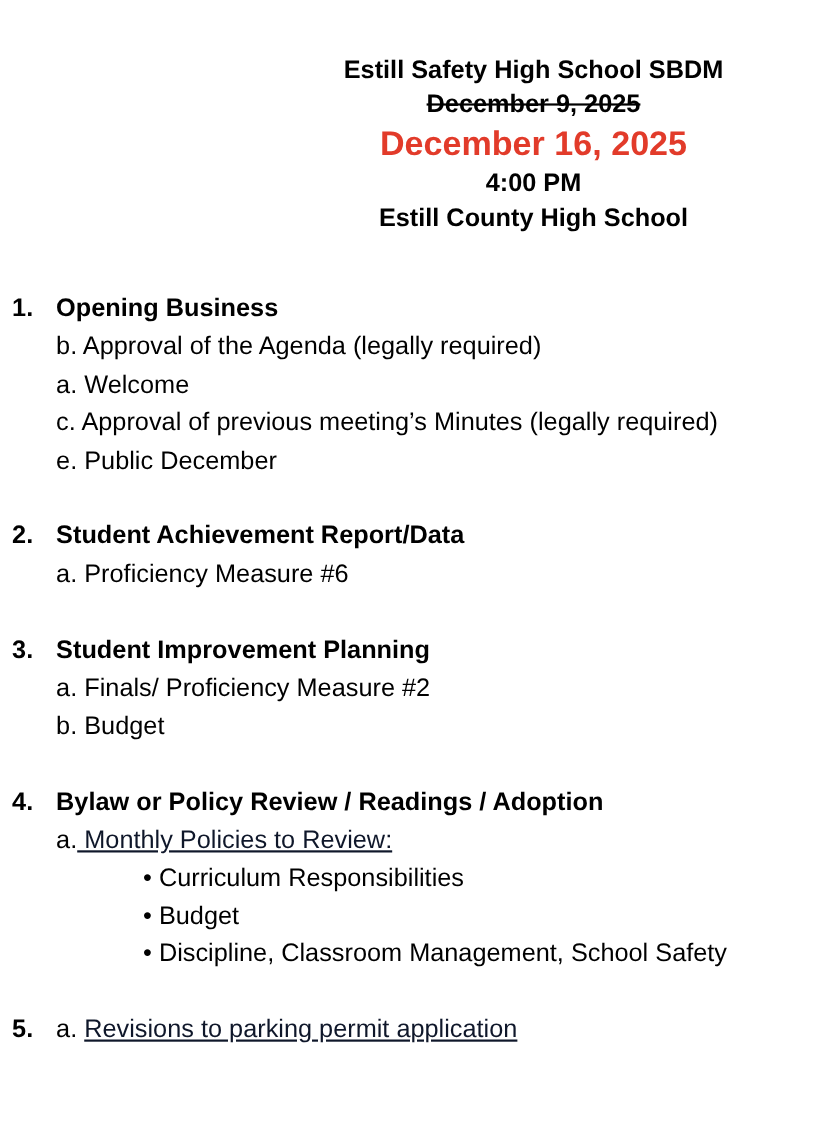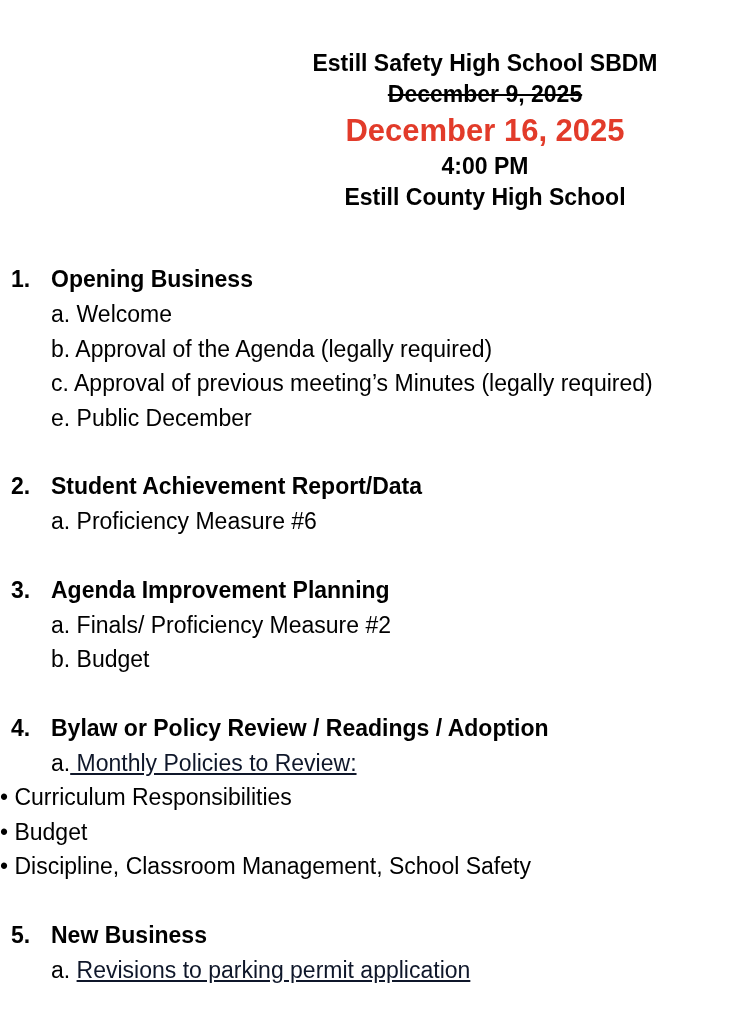--- a/index.html
+++ b/index.html
@@ -66,20 +66,21 @@
       white-space: nowrap;
     }
     .link {
       color: #0f172a;
       text-decoration: underline;
       cursor: pointer;
     }
     .bullet-item {
       font-size: 23px;
       line-height: 34.5px;
+      padding-left: 130px;
       white-space: nowrap;
     }
   </style>
 </head>
 <body>
 
 <div class="header">
   <div class="line">Estill Safety High School SBDM</div>
   <div class="line struck">December 9, 2025</div>
   <div class="line new-date">December 16, 2025</div>
@@ -88,26 +89,26 @@
 </div>
 
 <div class="agenda">
 
   <div class="section">
     <div class="section-title">
       <span class="section-num">1.</span>
       <span>Opening Business</span>
     </div>
     <div class="sub-item">
+      <span>b.</span>
+      <span>Approval of the Agenda (legally required)</span>
+    </div>
+    <div class="sub-item">
       <span>a.</span>
       <span>Welcome</span>
-    </div>
-    <div class="sub-item">
-      <span>b.</span>
-      <span>Approval of the Agenda (legally required)</span>
     </div>
     <div class="sub-item">
       <span>c.</span>
       <span>Approval of previous meeting’s Minutes (legally required)</span>
     </div>
     <div class="sub-item">
       <span>e.</span>
       <span>Public December</span>
     </div>
   </div>
@@ -119,21 +120,21 @@
     </div>
     <div class="sub-item">
       <span>a.</span>
       <span>Proficiency Measure #6</span>
     </div>
   </div>
 
   <div class="section">
     <div class="section-title">
       <span class="section-num">3.</span>
-      <span>Agenda Improvement Planning</span>
+      <span>Student Improvement Planning</span>
     </div>
     <div class="sub-item">
       <span>a.</span>
       <span>Finals/ Proficiency Measure #2</span>
     </div>
     <div class="sub-item">
       <span>b.</span>
       <span>Budget</span>
     </div>
   </div>
@@ -147,21 +148,20 @@
       <span>a.</span><a class="link"> Monthly Policies to Review:</a>
     </div>
     <div class="bullet-item">• Curriculum Responsibilities</div>
     <div class="bullet-item">• Budget</div>
     <div class="bullet-item">• Discipline, Classroom Management, School Safety</div>
   </div>
 
   <div class="section">
     <div class="section-title">
       <span class="section-num">5.</span>
-      <span>New Business</span>
     </div>
     <div class="sub-item">
       <span>a.</span>
       <a class="link">Revisions to parking permit application</a>
     </div>
   </div>
 
 </div>
 
 </body></html>

